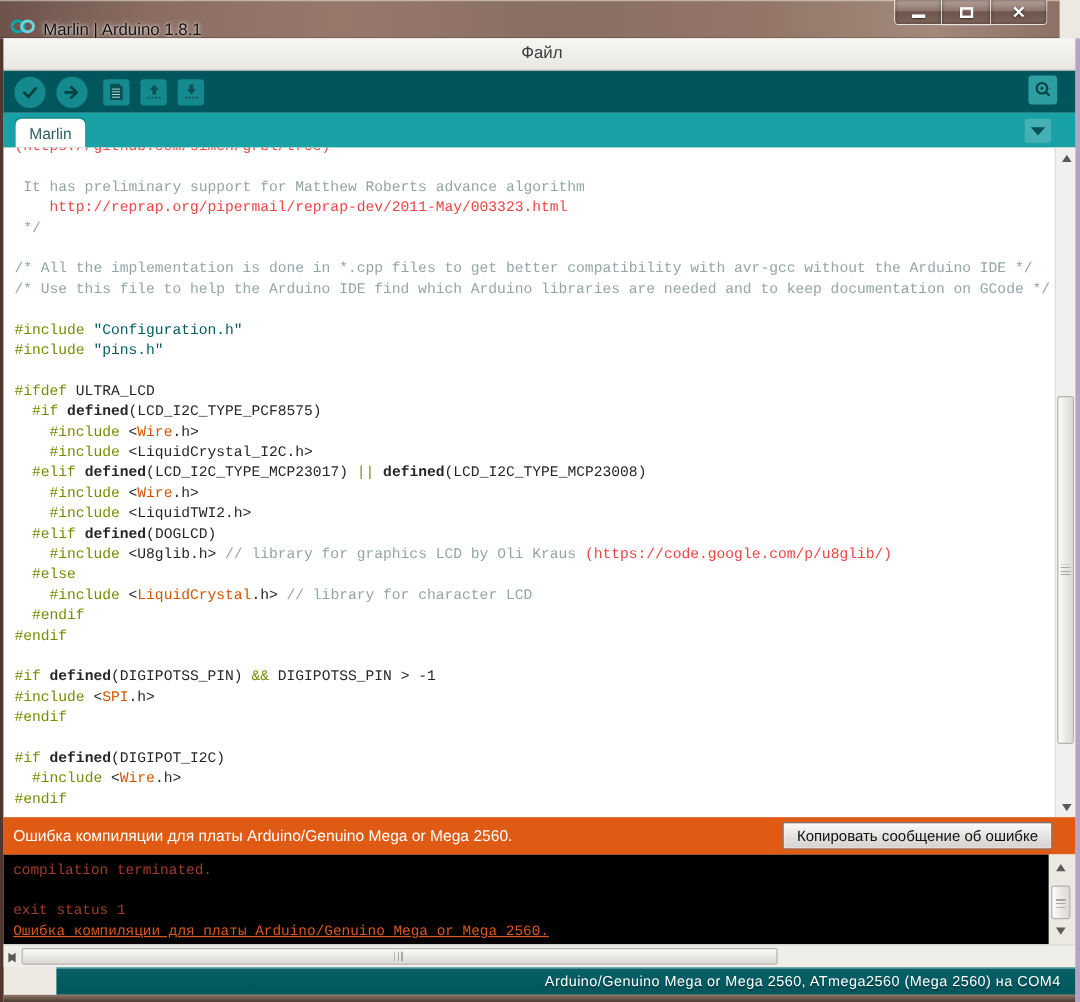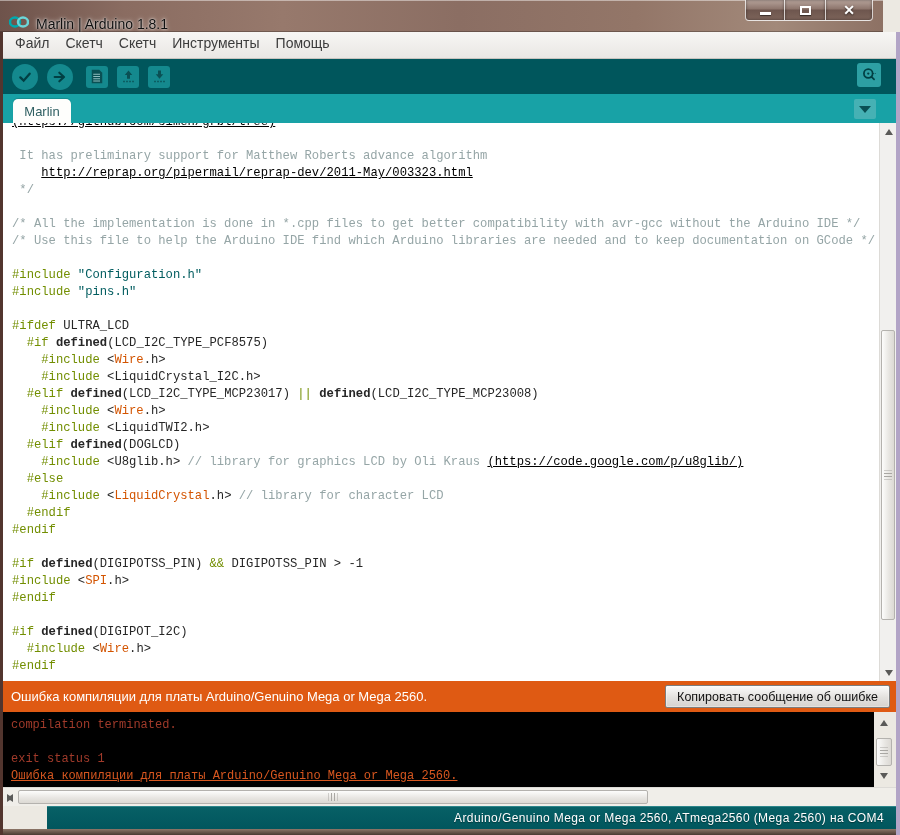--- a/index.html
+++ b/index.html
@@ -23,21 +23,21 @@
   .glyph-min { display:block; width:11px; height:3px; background:#fff; box-shadow:0 1px 1px rgba(0,0,0,.5); margin-top:6px; }
   .glyph-max { display:block; width:11px; height:9px; border:2px solid #fff; box-shadow:0 1px 1px rgba(0,0,0,.5); }
   .glyph-close { color:#fff; font-size:14px; font-weight:bold; text-shadow:0 1px 2px rgba(0,0,0,.6); line-height:1; }
 
   
   .content { position:relative; height:803px; width:900px; display:flex; flex-direction:column;
     border-left:3px solid #52352e; border-right:4px solid #b2a4c6; background:#ECE9E2; }
 
   
   .menubar { height:27px; background:linear-gradient(#f7f6f4,#e9e7e4); border-bottom:1px solid #c7c4bf;
-    display:flex; padding-left:4px; }
+    display:flex; align-items:center; padding-left:4px;flex-direction:column; }
   .menu-item { font-size:14px; color:#3c3c3c; padding:3px 8px; cursor:pointer; }
 
   
   .toolbar { height:35px; background:#00565C; display:flex; align-items:center; position:relative; }
   .tb-circle { width:26px; height:26px; border-radius:50%; background:#14898E; margin-left:9px;
     display:flex; align-items:center; justify-content:center; cursor:pointer; }
   .tb-square { width:22px; height:22px; border-radius:3px; background:#14898E; margin-left:9px;
     display:flex; align-items:center; justify-content:center; cursor:pointer; }
   .tb-square.first { margin-left:13px; }
   .tb-serial { position:absolute; right:15px; top:4px; width:24px; height:24px; border-radius:3px;
@@ -56,21 +56,21 @@
   .editor { flex:1; position:relative; background:#fff; overflow:hidden; display:flex; min-height:0; }
   .code-area { flex:1; overflow:hidden; position:relative; cursor:text; }
   .code { margin-top:-9px; padding-left:9px; font-family:"Liberation Mono", monospace; font-size:12.2px; line-height:17px; }
   .code-line { white-space:pre; height:17px; }
   .tk-p { color:#262626; }
   .tk-k { color:#728E00;margin-top:32px; }
   .tk-d { color:#262626; font-weight:bold; }
   .tk-o { color:#D35400; }
   .tk-str { color:#005C5F; }
   .tk-c { color:#95A5A6; }
-  .tk-u { color:#000000; text-decoration:underline; }
+  .tk-u { color:#ef4444; }
 
   
   .vscroll { width:17px; background:#f1f0ee; border-left:1px solid #dddbd7; position:relative; }
   .sb-arrow { position:absolute; left:0; width:17px; height:17px; display:flex; align-items:center; justify-content:center; cursor:pointer; }
   .arr { width:0; height:0; }
   .arr.up { border-left:4px solid transparent; border-right:4px solid transparent; border-bottom:6px solid #5a5a58; }
   .arr.down { border-left:4px solid transparent; border-right:4px solid transparent; border-top:6px solid #5a5a58; }
   .arr.left { border-top:4px solid transparent; border-bottom:4px solid transparent; border-right:6px solid #5a5a58; }
   .arr.right { border-top:4px solid transparent; border-bottom:4px solid transparent; border-left:6px solid #5a5a58; }
   .sb-thumb { position:absolute; left:1px; width:14px; border:1px solid #b4b2ae; border-radius:2px;
@@ -85,21 +85,21 @@
   .hscroll { height:19px; background:#f0eee9; position:relative; border-top:1px solid #dddbd7; }
   .hscroll .sb-arrow { top:1px; height:17px; width:14px; }
   .hthumb { position:absolute; top:2px; left:15px; width:630px; height:14px; border:1px solid #b4b2ae; border-radius:2px;
     background:linear-gradient(#fdfdfc,#e7e5e1 60%,#dcd9d4); cursor:grab; }
   .sb-grip-v { position:absolute; left:50%; top:50%; transform:translate(-50%,-50%); width:9px; height:8px;
     background:repeating-linear-gradient(90deg,#a9a7a3 0 1px,transparent 1px 3px); }
 
   
   .errorbar { height:31px; background:#DF5A13; display:flex; align-items:center; position:relative; padding-left:8px; }
   .error-msg { color:#fff; font-size:13px; }
-  .copy-btn { position:absolute; right:6px; top:4px; height:23px; padding:0 11px; font-size:12.5px; color:#111;
+  .copy-btn { position:absolute; right:19px; top:4px; height:23px; padding:0 11px; font-size:12.5px; color:#111;
     background:linear-gradient(#fbfbfb,#e3e1de 55%,#d6d3cf); border:1px solid #7d7d7d; border-radius:2px;
     box-shadow:0 0 0 1px rgba(255,255,255,.35) inset; cursor:pointer; font-family:"Liberation Sans", sans-serif; }
 
   
   .console-wrap { height:75px; display:flex; }
   .console { flex:1; background:#000; padding:5px 0 0 8px; font-family:"Liberation Mono", monospace;
     font-size:12px; line-height:17px; overflow:hidden; }
   .console-line { white-space:pre; height:17px; }
   .cl-dark { color:#A03A2A; }
   .cl-bright { color:#D8571F; text-decoration:underline; }

